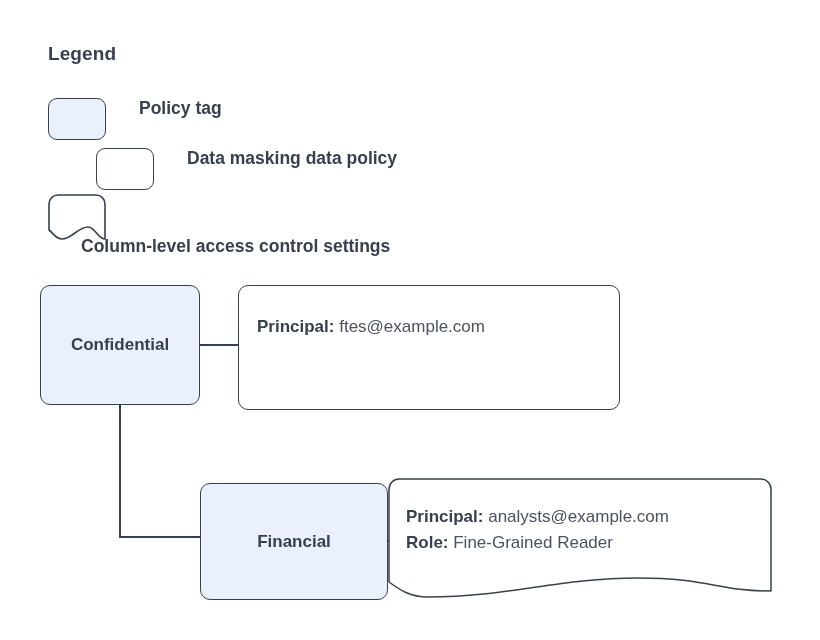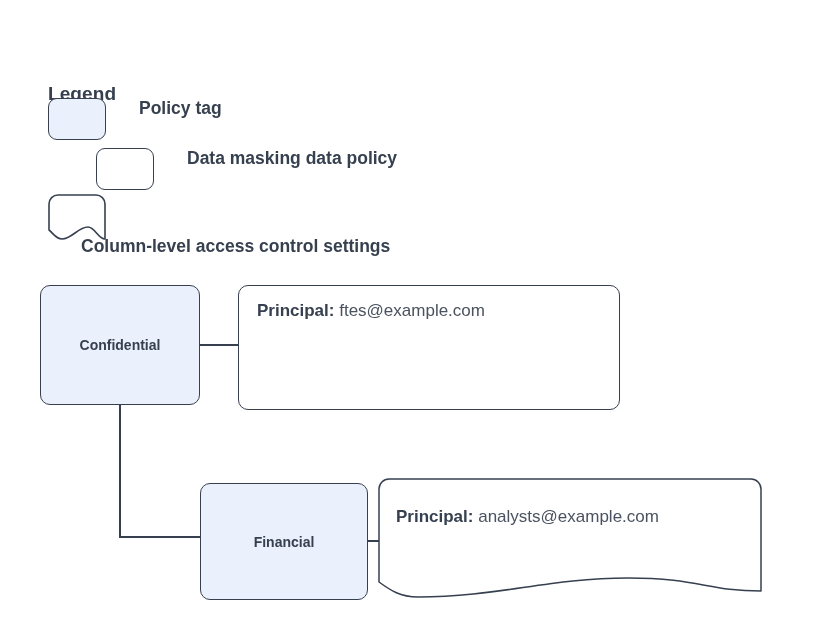--- a/index.html
+++ b/index.html
@@ -18,21 +18,20 @@
 
   
   #legend-title {
     position: absolute;
     left: 48px;
     top: 43px;
     font-size: 19px;
     font-weight: bold;
     color: #37404f;
     letter-spacing: 0.1px;
-    margin-top: 40px;
   }
   .legend-row {
     position: absolute;
     left: 48px;
     display: flex;
     align-items: flex-start;
   }
   #legend-row-0 { top: 98px; }
   #legend-row-1 { top: 148px; padding-left: 48px; }
   #legend-row-2 { top: 194px; flex-direction: column; }
@@ -63,61 +62,61 @@
   
   .tag-node {
     position: absolute;
     box-sizing: border-box;
     background: #eaf1fc;
     border: 1.6px solid #37404f;
     border-radius: 10px;
     display: flex;
     align-items: center;
     justify-content: center;
-    font-size: 14px;
+    font-size: 17px;
     font-weight: bold;
     color: #37404f;
   }
   #node-confidential {
     left: 40px;  top: 285px;
     width: 160px; height: 120px;
   }
   #node-financial {
     left: 200px; top: 483px;
-    width: 168px; height: 117px;
+    width: 188px; height: 117px;
   }
 
   
   .policy-box {
     position: absolute;
     box-sizing: border-box;
     background: #ffffff;
     border: 1.4px solid #37404f;
     border-radius: 10px;
-    padding: 12px 18px 0 18px;
+    padding: 28px 18px 0 18px;
   }
   #policy-box-masking {
     left: 238px; top: 285px;
     width: 382px; height: 125px;
   }
   .policy-line {
     font-size: 17px;
     line-height: 26px;
     color: #4a5260;
     white-space: nowrap;
   }
   .policy-line b {
     color: #37404f;
     font-weight: bold;
   }
 
   
   #policy-doc-colaccess {
     position: absolute;
-    left: 378px; top: 478px;
+    left: 388px; top: 478px;
     width: 384px; height: 120px; padding-left: 17px;
   }
   #policy-doc-colaccess svg {
     position: absolute;
     left: 0; top: 0;
     width: 384px; height: 120px;
     overflow: visible;
   }
   #policy-doc-colaccess .doc-text {
     position: absolute;
@@ -194,14 +193,18 @@
 <div id="policy-doc-colaccess">
   <svg viewBox="0 0 384 120">
     <path d="M1,11 A10,10 0 0 1 11,1 L373,1 A10,10 0 0 1 383,11 L383,113
              C330,113 320,100 250,100 C170,100 120,119 40,119 C22,119 12,112 1,104 Z" fill="#ffffff" stroke="#37404f" stroke-width="1.5" stroke-linejoin="round"></path>
   </svg>
   <div class="doc-text">
     <div class="policy-line">
       <b>Principal:</b>
       <span>analysts@example.com</span>
     </div>
+    <div class="policy-line">
+      <b>Role:</b>
+      <span>Fine-Grained Reader</span>
+    </div>
   </div>
 </div>
 
 </body></html>

